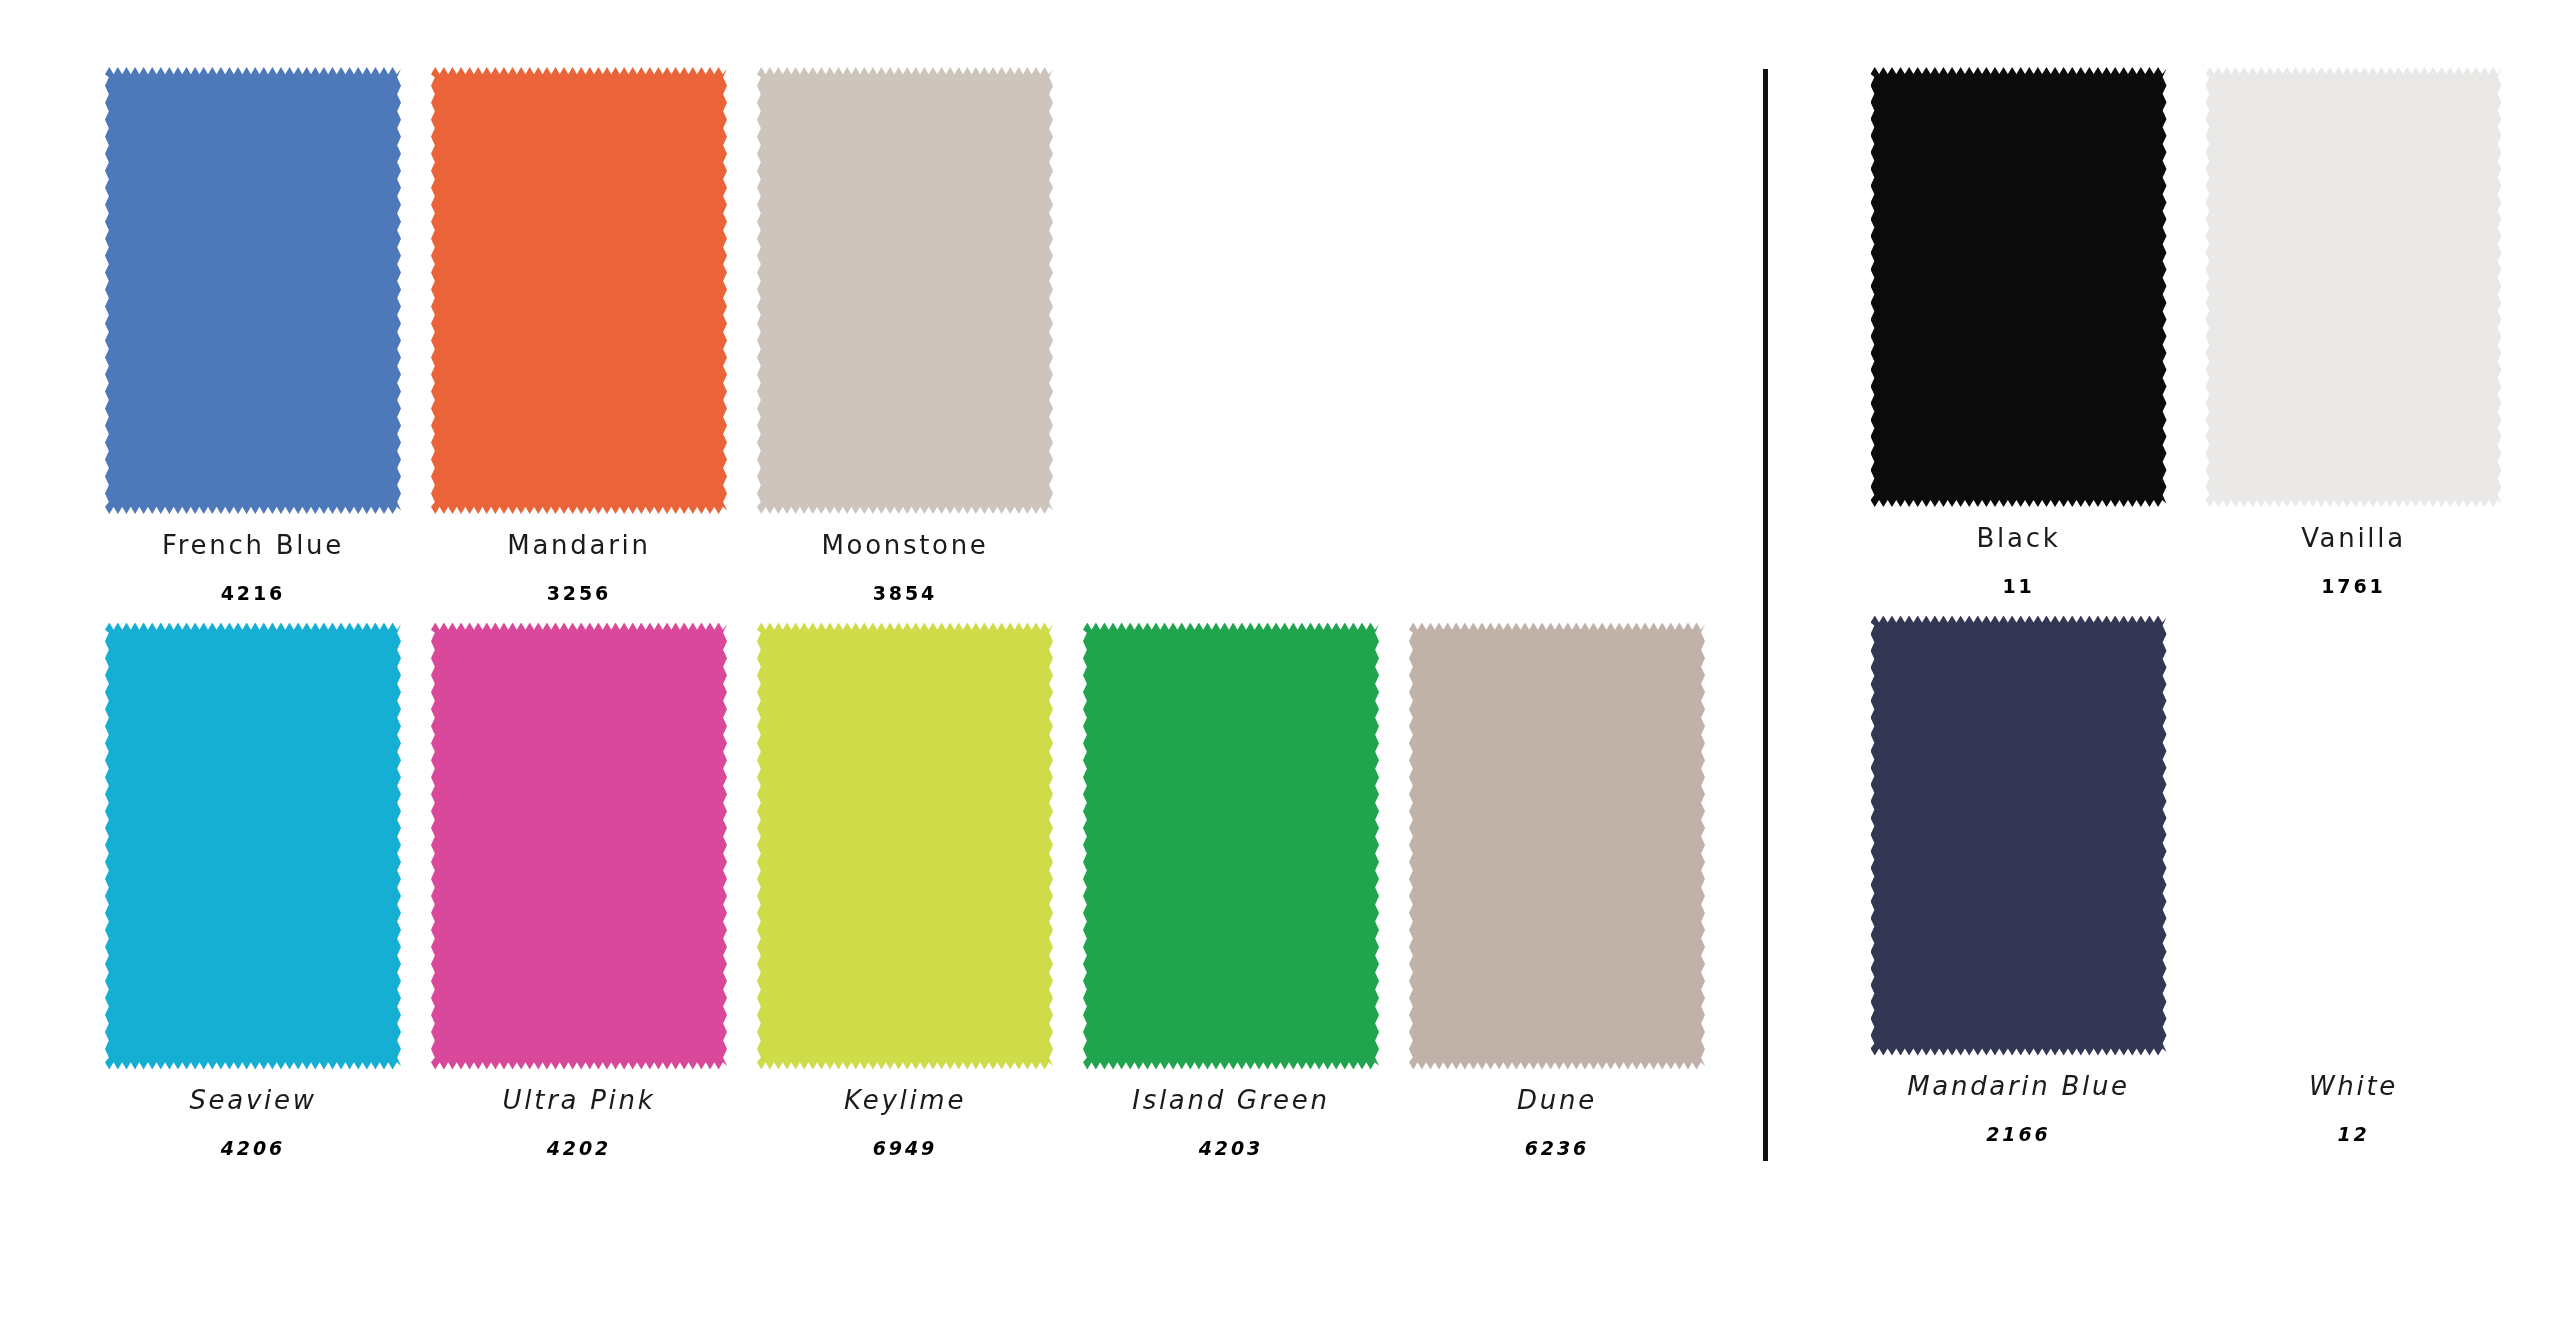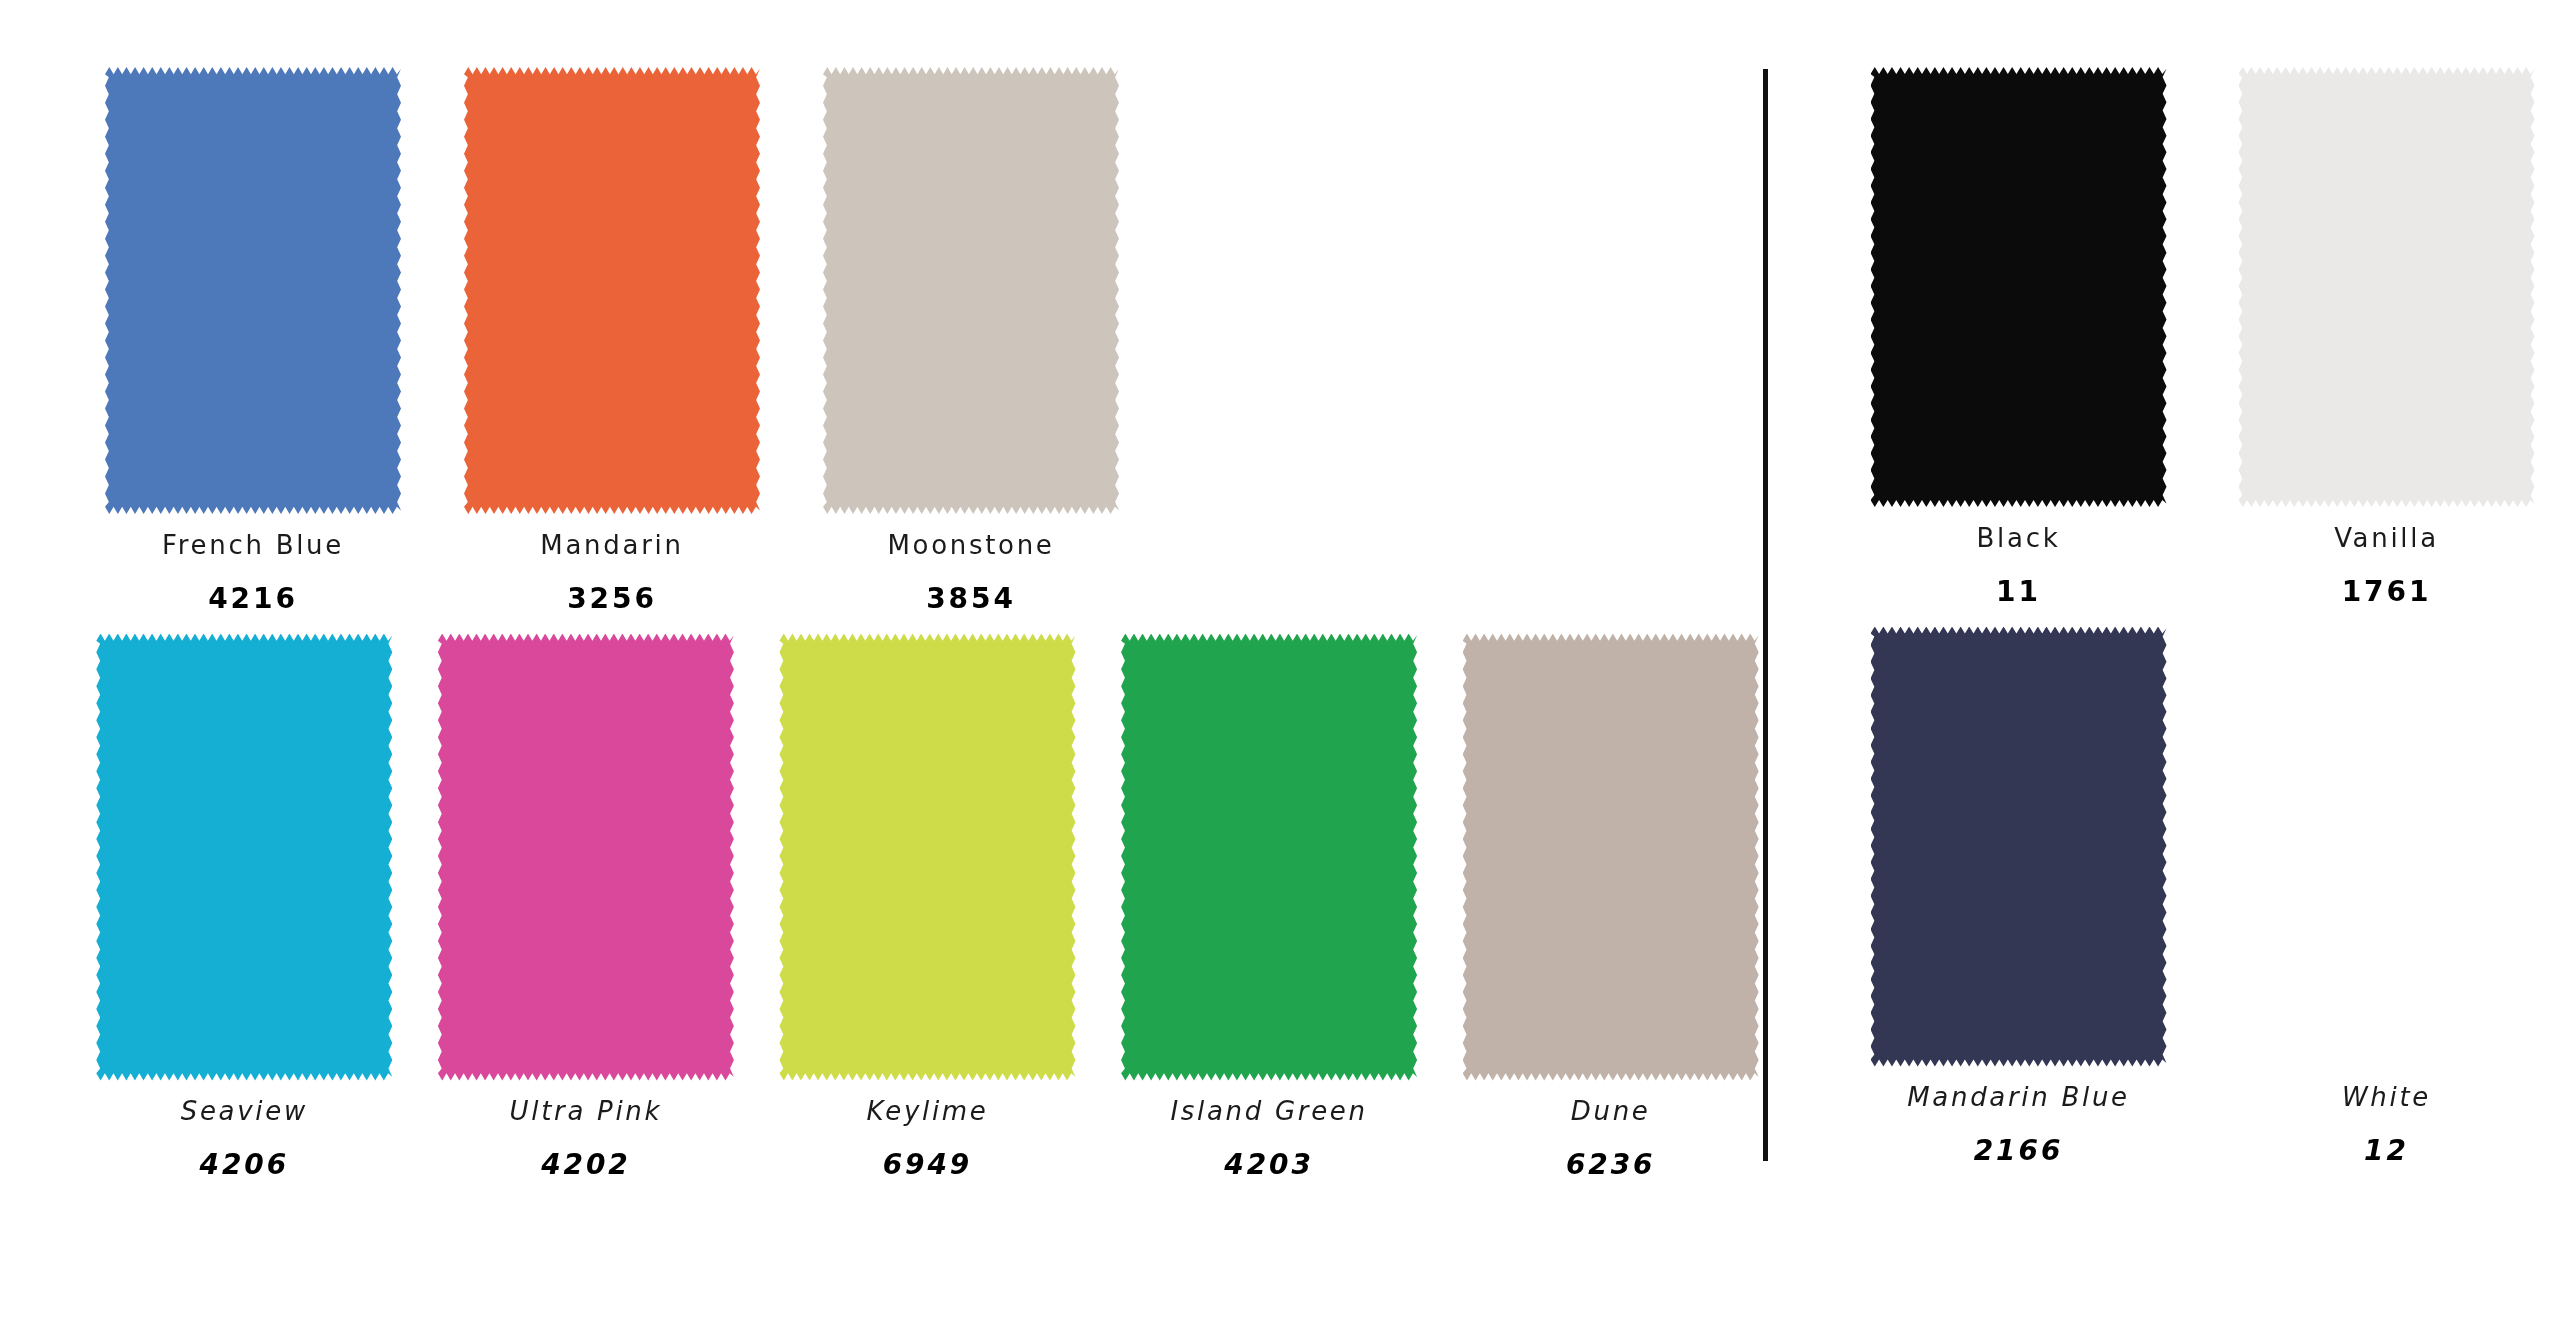--- a/index.html
+++ b/index.html
@@ -45,21 +45,20 @@
     left: 1763px;
     top: 69px;
     width: 5.2px;
     height: 1092px;
     background: #111111;
   }
 
   .row {
     display: flex;
     flex-direction: row;
-    gap: 33px;
   }
   .row + .row { margin-top: 19px; font-style: italic; }
 
   .cell {
     width: 326px;
     display: flex;
     flex-direction: column;
     align-items: center;
   }
   .group-right .cell { width: 335px; }
@@ -136,21 +135,21 @@
     margin-top: 15.5px;
     font-size: 26px;
     letter-spacing: 2.7px;
     color: #1b1b1b;
     font-weight: 400;
     text-align: center;
     white-space: nowrap;
   }
   .color-code {
     margin-top: 22px;
-    font-size: 28px;
+    font-size: 19px;
     letter-spacing: 2.9px;
     font-weight: 700;
     color: #000000;
     text-align: center;
   }
 </style>
 </head>
 <body>
 
 <div id="board">

